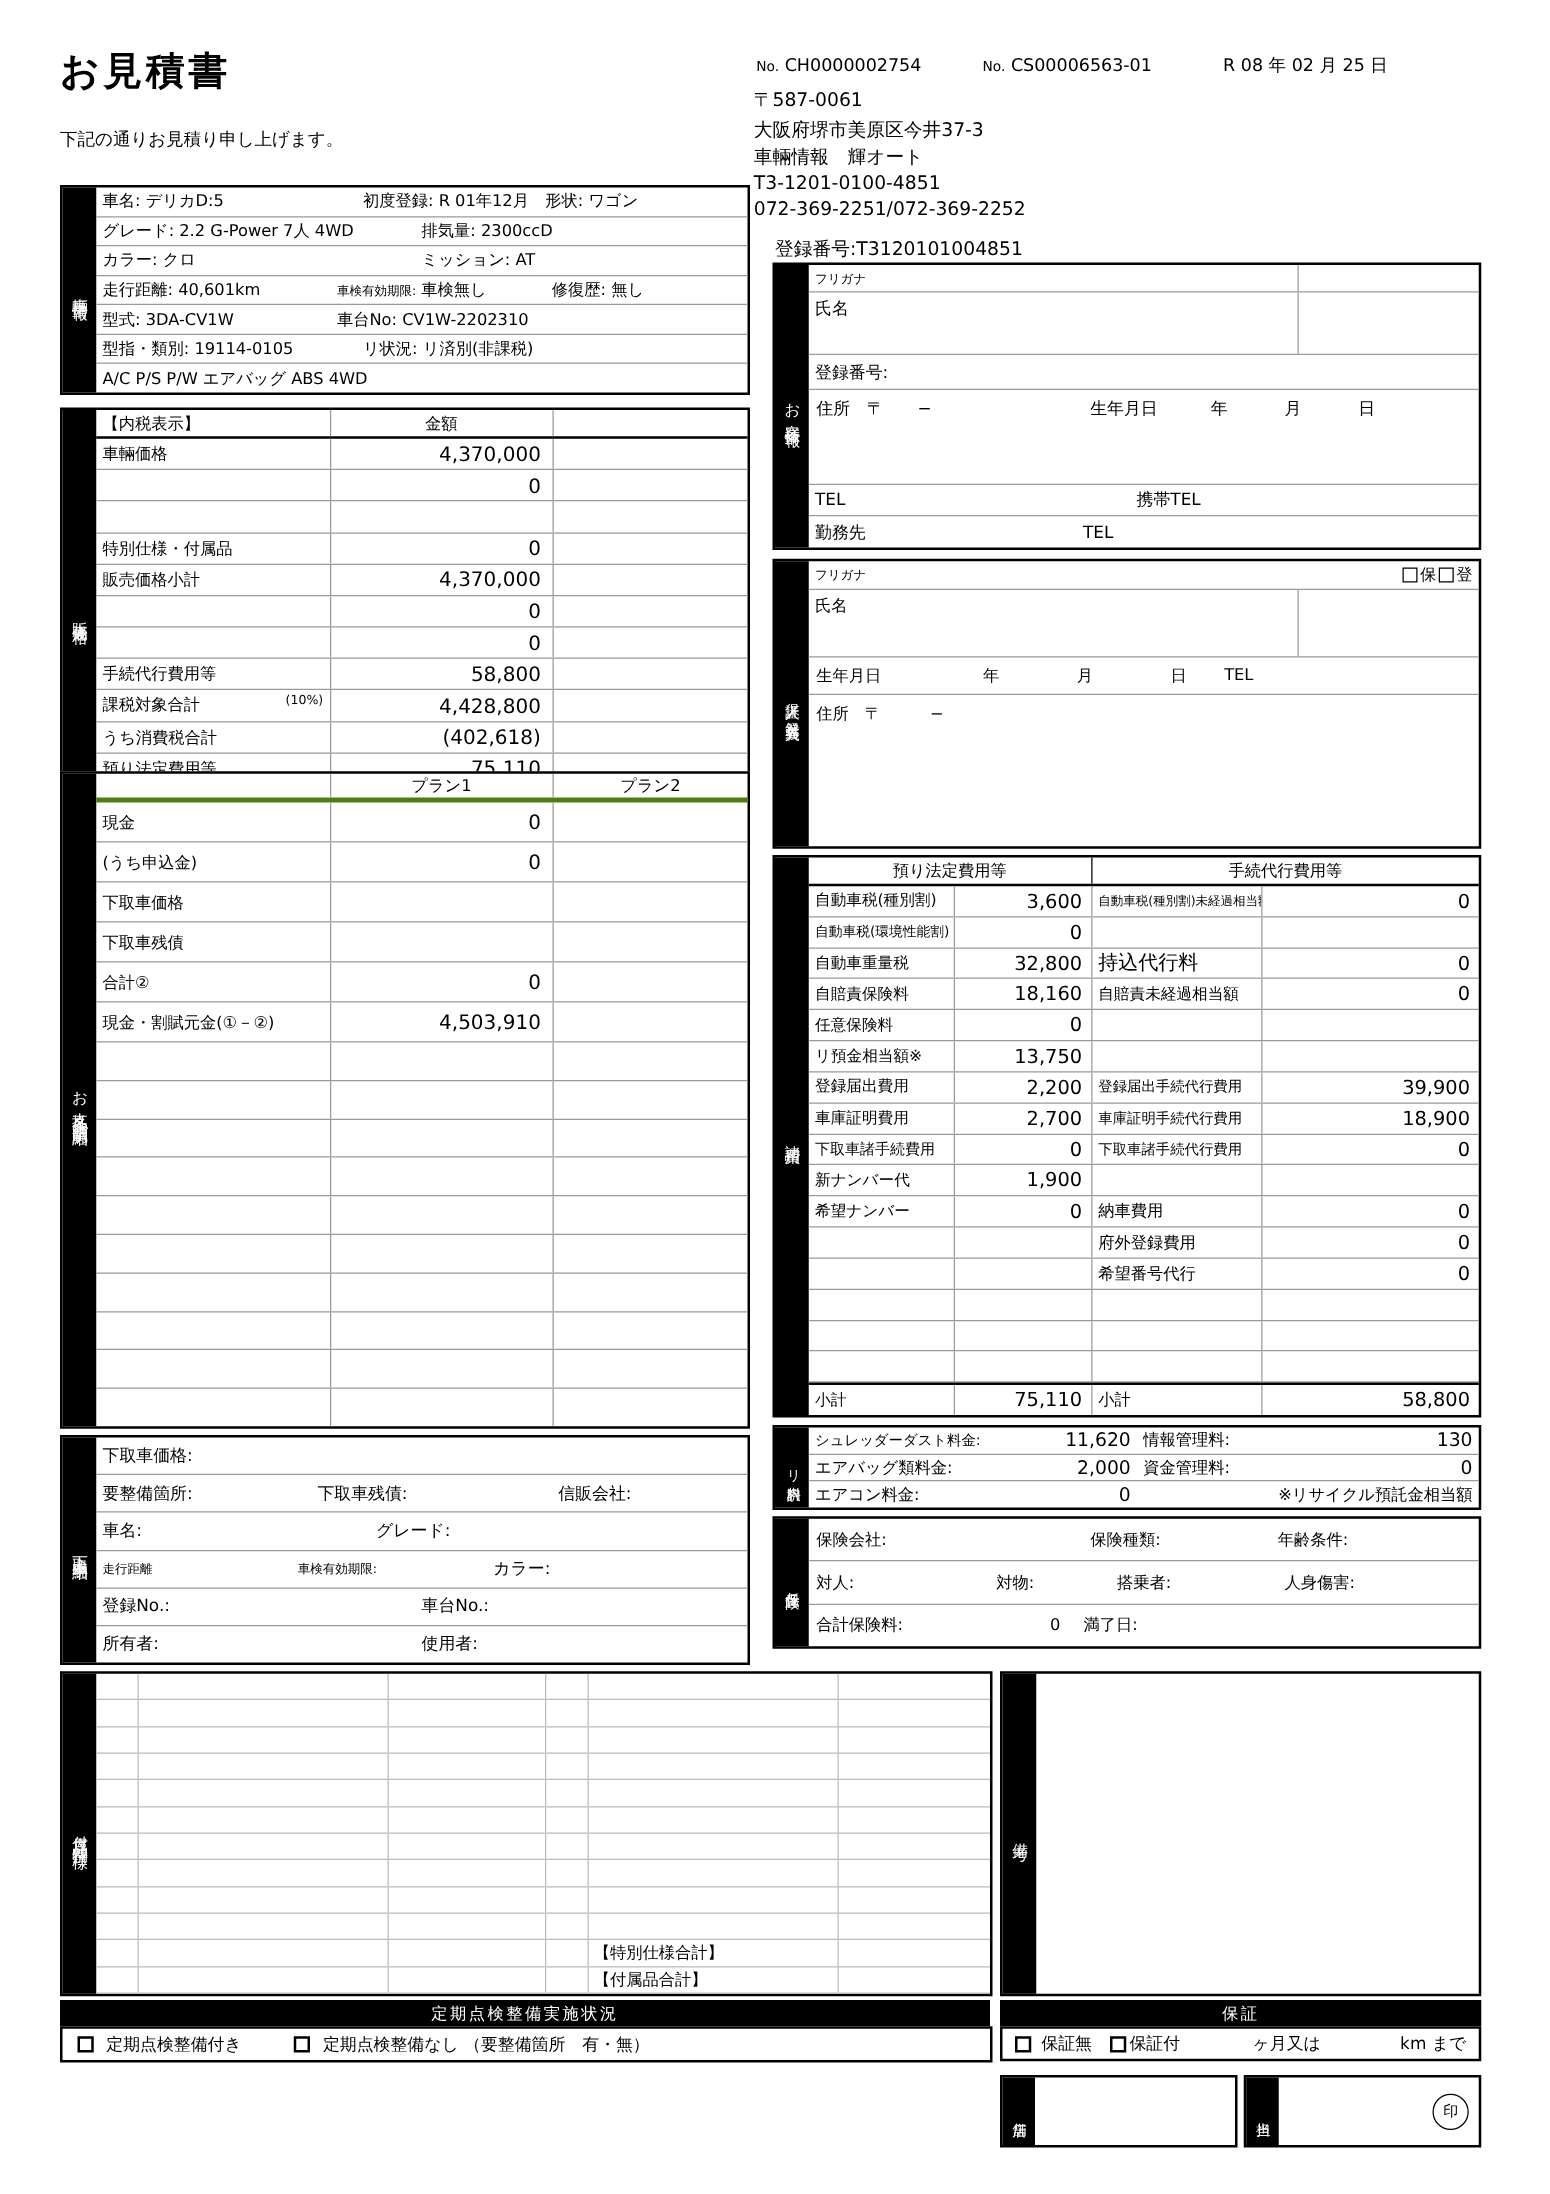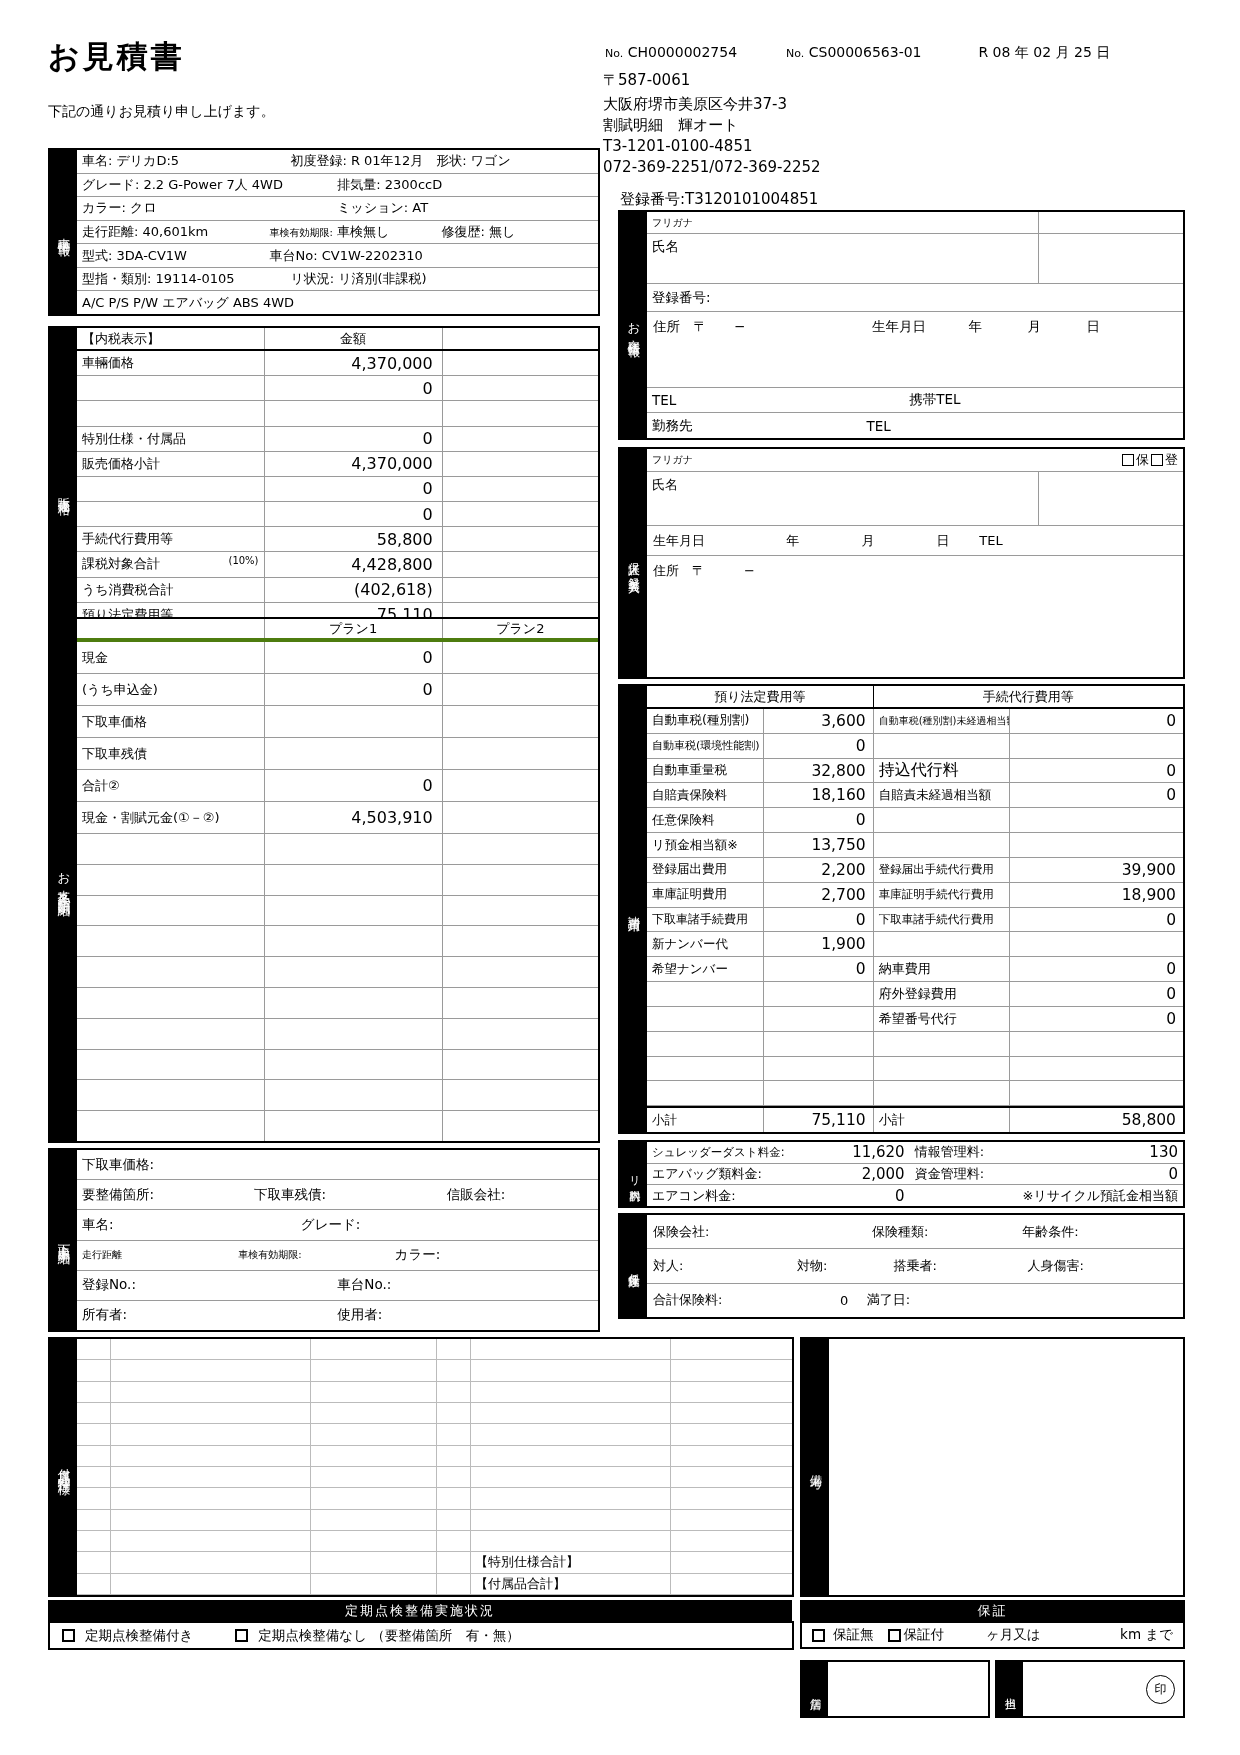--- a/index.html
+++ b/index.html
@@ -99,21 +99,21 @@
     <span style="display:inline-block;width:40px"></span>
     <span class="no-lab">No.</span>
     <span>CS00006563-01</span>
     <span style="display:inline-block;width:48px"></span>
     <span>R 08 年 02 月 25 日</span>
   </div>
 
   <div id="dealer" class="abs">
     <div>〒587-0061</div>
     <div style="margin-top:3px">大阪府堺市美原区今井37-3</div>
-    <div>割賦明細　輝オート</div>
+    <div>車輛情報　輝オート</div>
     <div>T3-1201-0100-4851</div>
     <div>072-369-2251/072-369-2252</div>
   </div>
   <div id="regno" class="abs">登録番号:T3120101004851</div>
 
   <div class="sec" id="sec-vehicle">
     <div class="vl">車輛情報</div>
     <div class="ct">
       <div class="row">
         <span class="cell" style="flex:0 0 40%">車名: デリカD:5</span>
@@ -676,21 +676,21 @@
     <div class="vl">備考</div>
     <div class="ct"></div>
   </div>
 
   <div class="banner" id="warranty-banner">保証</div>
   <div id="warranty-row">
     <span class="cb"></span>
     <span style="margin-left:8px">保証無</span>
     <span class="cb" style="margin-left:14px"></span>
     <span style="margin-left:3px">保証付</span>
-    <span style="margin-left:42px">ヶ月又は</span>
+    <span style="margin-left:58px">ヶ月又は</span>
     <span style="margin-left:auto">km まで</span>
   </div>
 
   <div id="footer">
     <div class="fbox">
       <div class="flab">店舗</div>
       <div class="ffield"></div>
     </div>
     <div class="fbox">
       <div class="flab">担当</div>

